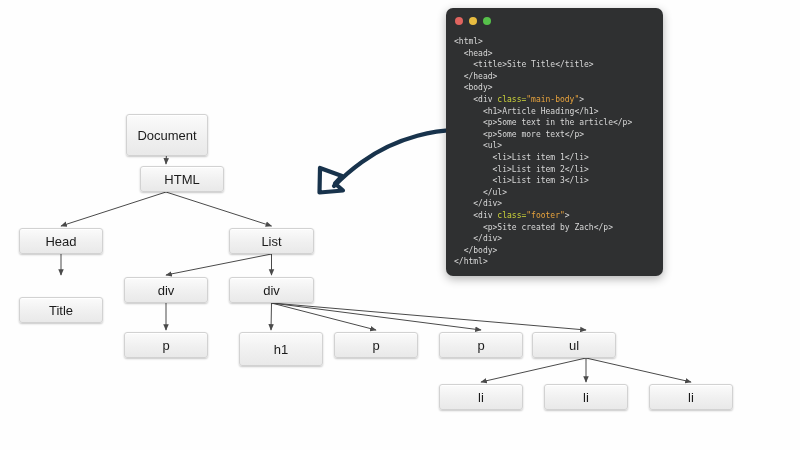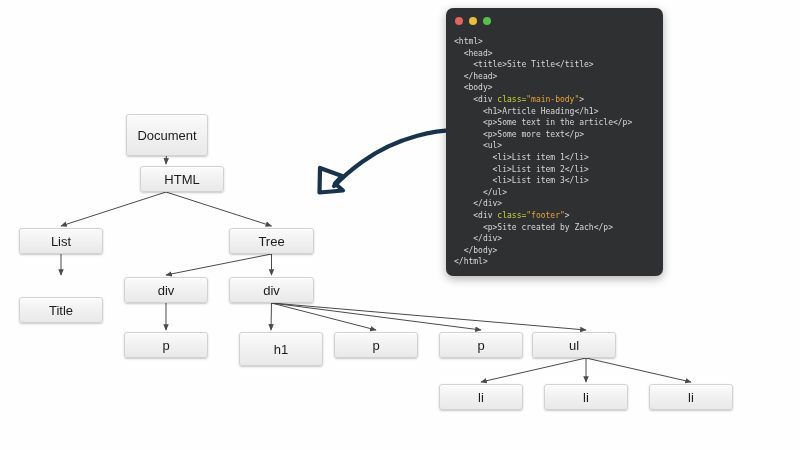--- a/index.html
+++ b/index.html
@@ -152,24 +152,24 @@
         <line x1="586" y1="358" x2="691" y2="382" stroke="#4a4a4a" stroke-width="1" marker-end="url(#ah)"></line>
       </svg>
     <div id="tree-nodes">
         <div class="node" style="left: 126px; top: 114px; width: 82px; height: 42px;">
           <span>Document</span>
         </div>
         <div class="node" style="left: 124px; top: 166px; width: 84px; height: 26px; margin-left: 16px;">
           <span>HTML</span>
         </div>
         <div class="node" style="left: 19px; top: 228px; width: 84px; height: 26px;">
+          <span>Head</span>
+        </div>
+        <div class="node" style="left: 229px; top: 228px; width: 85px; height: 26px;">
           <span>List</span>
-        </div>
-        <div class="node" style="left: 229px; top: 228px; width: 85px; height: 26px;">
-          <span>Tree</span>
         </div>
         <div class="node" style="left: 19px; top: 277px; width: 84px; height: 26px; margin-top: 20px;">
           <span>Title</span>
         </div>
         <div class="node" style="left: 124px; top: 277px; width: 84px; height: 26px;">
           <span>div</span>
         </div>
         <div class="node" style="left: 229px; top: 277px; width: 85px; height: 26px;">
           <span>div</span>
         </div>

